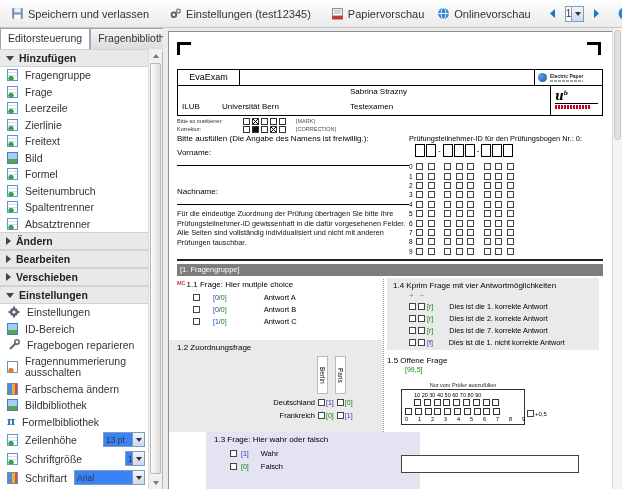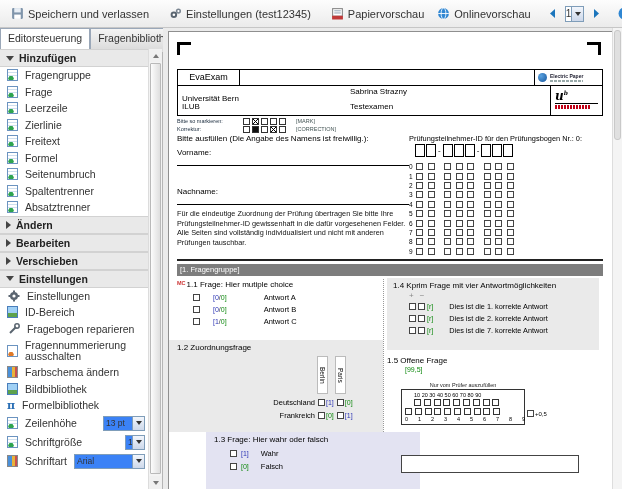--- a/index.html
+++ b/index.html
@@ -233,20 +233,24 @@
         </div>
       <div class="item">
           <span class="doc-ic"></span>
           <span>Zierlinie</span>
         </div>
       <div class="item">
           <span class="doc-ic"></span>
           <span>Freitext</span>
         </div>
       <div class="item">
+          <span class="doc-ic pic"></span>
+          <span>Bild</span>
+        </div>
+      <div class="item">
           <span class="doc-ic"></span>
           <span>Formel</span>
         </div>
       <div class="item">
           <span class="doc-ic"></span>
           <span>Seitenumbruch</span>
         </div>
       <div class="item">
           <span class="doc-ic"></span>
           <span>Spaltentrenner</span>
@@ -371,21 +375,21 @@
         <div id="logo-cell">
           <span class="ep-globe"></span>
           <span class="ep-txt">
               <span class="ep-name">Electric Paper</span>
               <span class="ep-line"></span>
             </span>
         </div>
       </div>
 
       <div id="info-band">
-        <span class="info-txt" style="left:4px;top:8px;">Universität Bern</span>
+        <span class="info-txt" style="left:4px;top:16px;padding-left:40px;">Universität Bern</span>
         <span class="info-txt" style="left:4px;top:16px;">ILUB</span>
         <span class="info-txt" style="left:172px;top:1px;">Sabrina Strazny</span>
         <span class="info-txt" style="left:172px;top:16px;">Testexamen</span>
         <div id="uni-logo">
           <div class="ub"><span>u</span><sup>b</sup></div>
           <div class="ub-rule"></div>
           <div class="ub-red"></div>
         </div>
       </div>
 
@@ -621,20 +625,26 @@
             <span class="cb"></span>
           <span class="pts v-green">[r]</span>
           <span class="klbl">Dies ist die 2. korrekte Antwort</span>
         </div>
         <div class="krow">
           <span class="cb"></span>
             <span class="cb"></span>
           <span class="pts v-green">[r]</span>
           <span class="klbl">Dies ist die 7. korrekte Antwort</span>
         </div>
+        <div class="krow">
+          <span class="cb"></span>
+            <span class="cb"></span>
+          <span class="pts v-blue">[f]</span>
+          <span class="klbl">Dies ist die 1. nicht korrekte Antwort</span>
+        </div>
       </div>
 
       <div id="q15">
         <div class="qtitle" style="position:absolute;left:0;top:4px;"><span>1.5</span> <span>Offene Frage</span></div>
         <span class="pts v-green" id="q15-pts">[99,5]</span>
         <div id="scorewrap">
           <div id="score-note">Nur vom Prüfer auszufüllen</div>
           <div id="scorebox">
             <div class="tens">10 20 30 40 50 60 70 80 90</div>
             <div class="srow indent" id="score-row-9">

